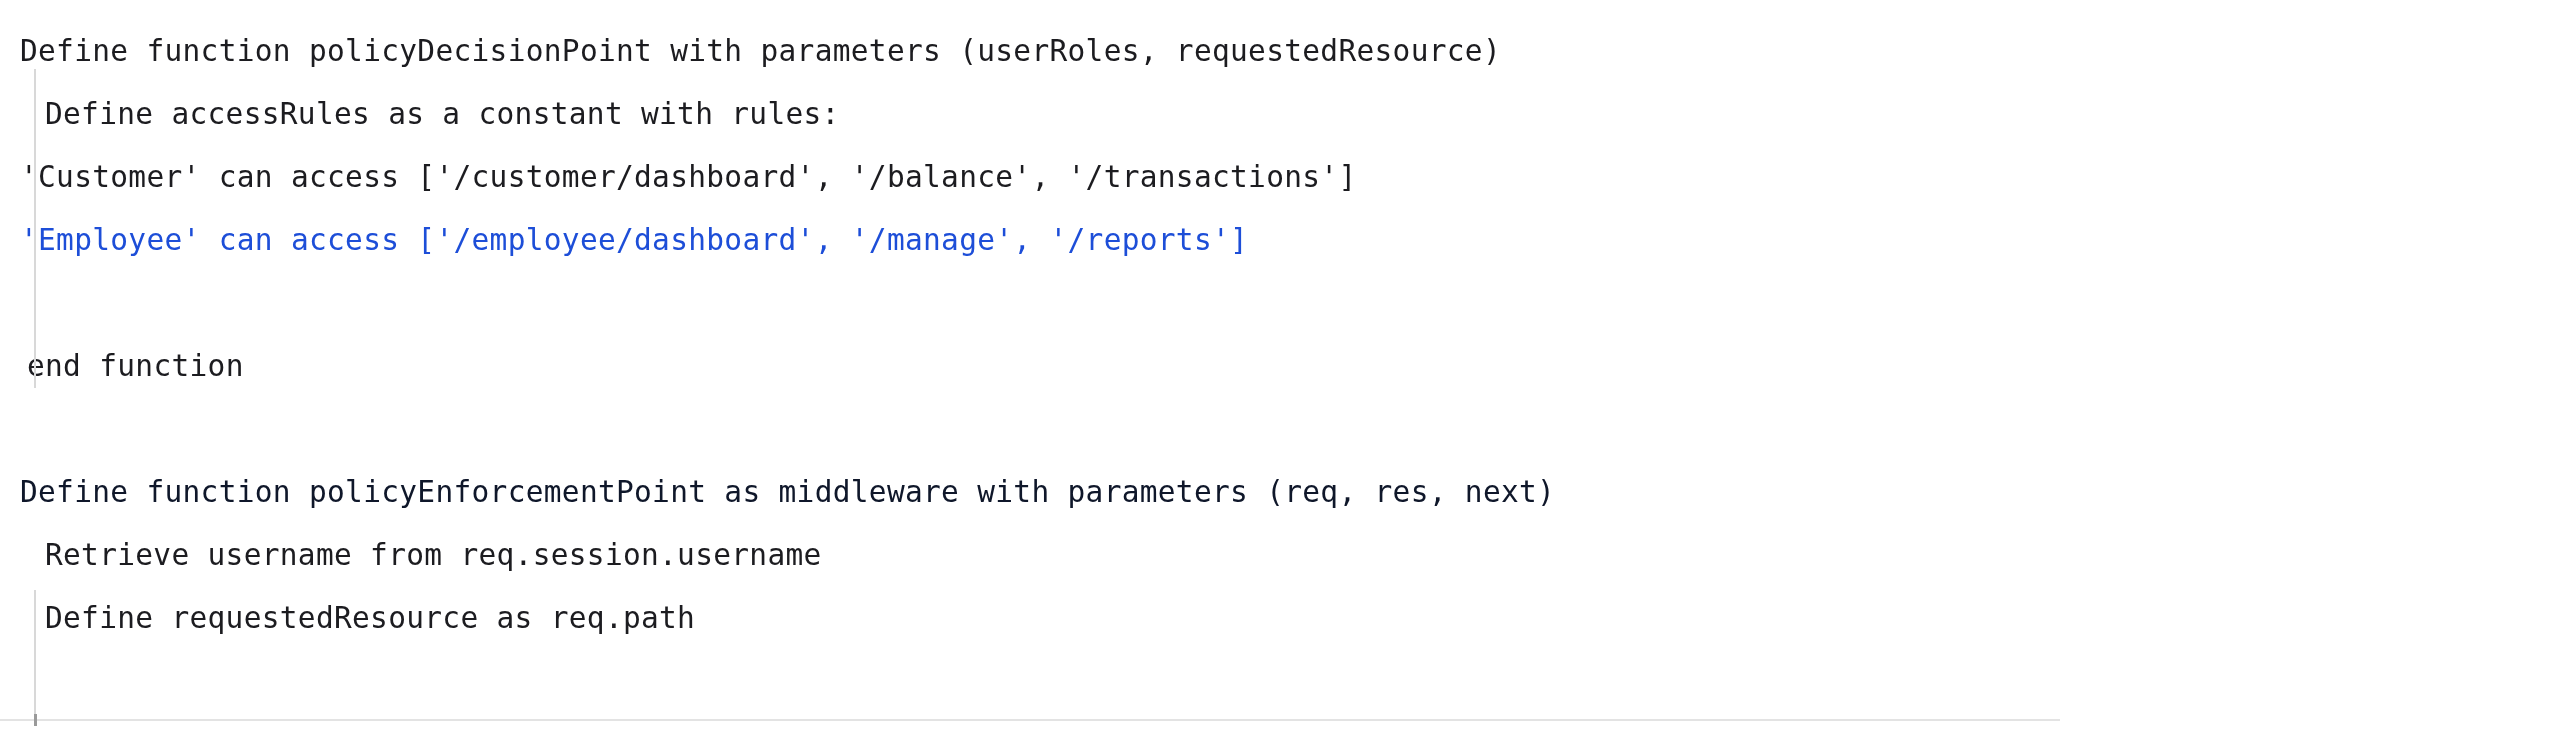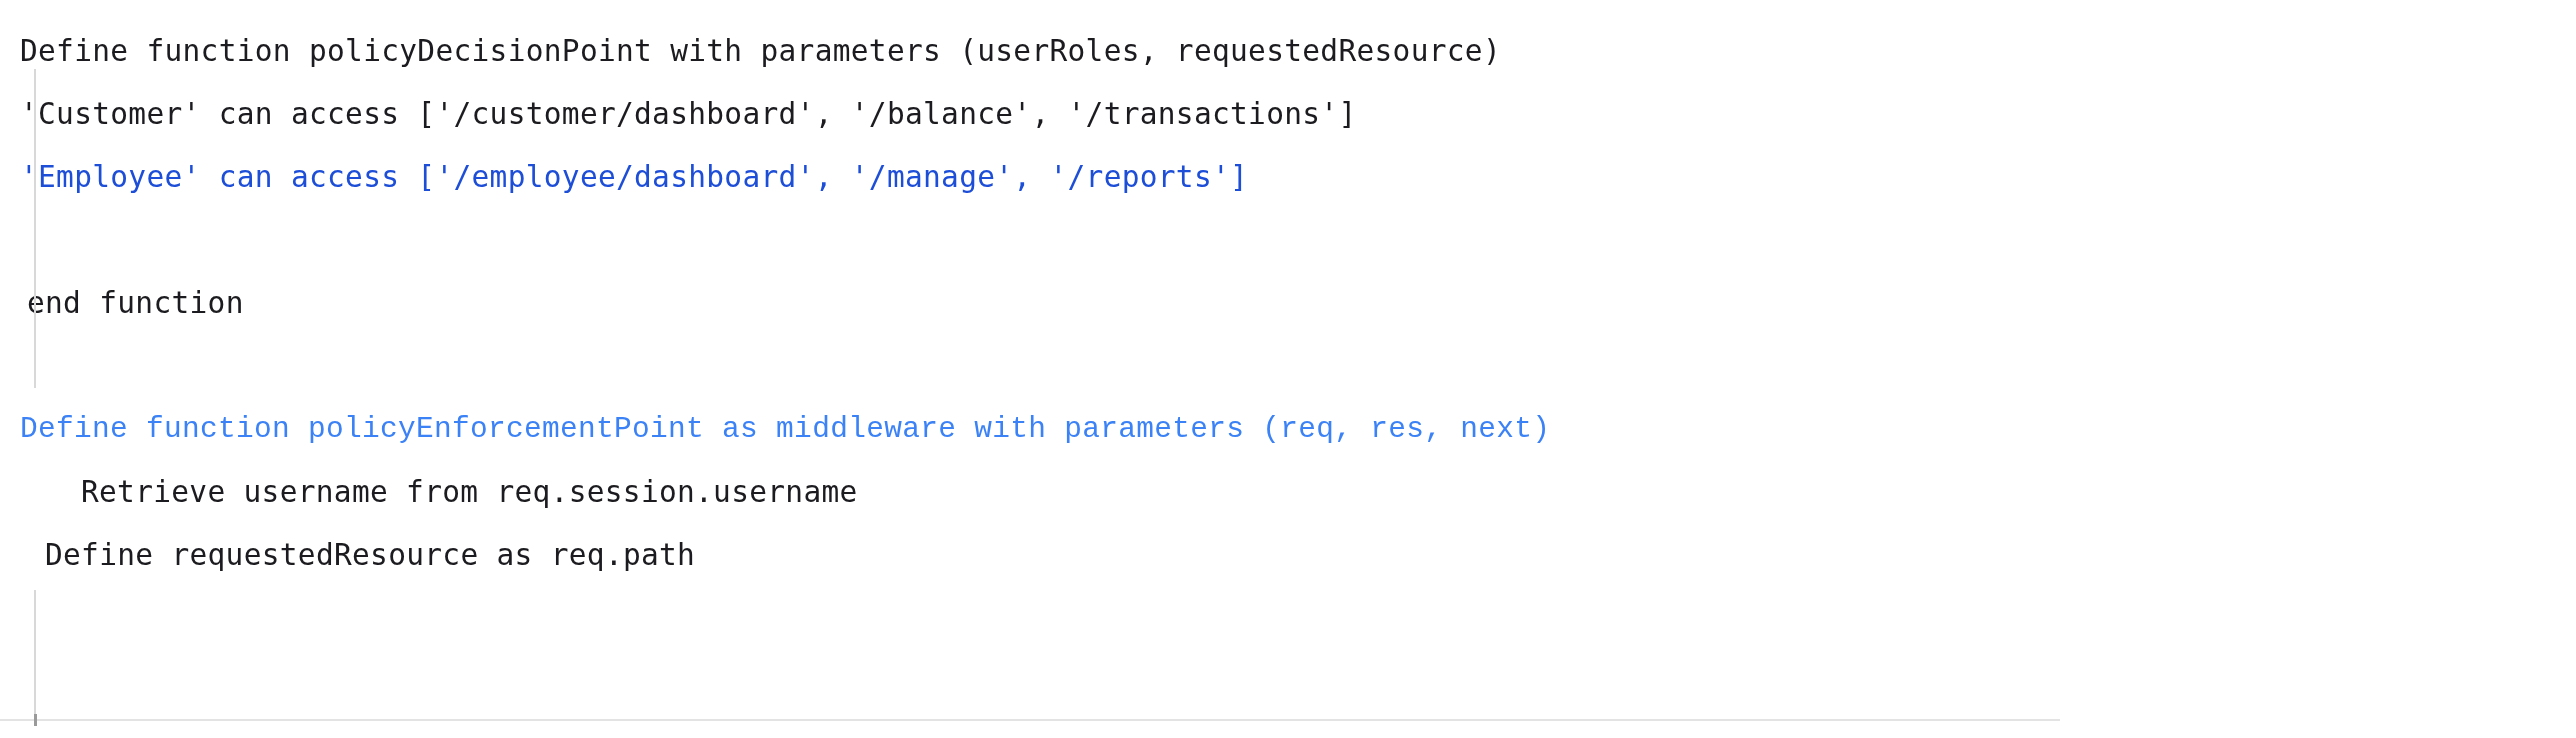--- a/index.html
+++ b/index.html
@@ -74,27 +74,28 @@
   }
 </style>
 </head>
 <body>
 
 <div id="code-block" style="background: rgb(255, 255, 255);">
 
   <div class="code-lines">
 
     <div class="code-line" style="color: rgb(28, 28, 32);">Define function policyDecisionPoint with parameters (userRoles, requestedResource)</div>
+    <div class="code-line indent-1" style="color: rgb(28, 28, 32);">Define accessRules as a constant with rules:</div>
     <div class="code-line indent-2" style="color: rgb(28, 28, 32);">'Customer' can access ['/customer/dashboard', '/balance', '/transactions']</div>
     <div class="code-line indent-2" style="color: #1d4ed8;">'Employee' can access ['/employee/dashboard', '/manage', '/reports']</div>
     <div class="code-line indent-1 blank"></div>
     <div class="code-line" style="color: rgb(28, 28, 32); padding-left: 27px;">end function</div>
     <div class="code-line blank"></div>
-    <div class="code-line" style="color: #3b82f6; font-family: Liberation Mono, monospace;">Define function policyEnforcementPoint as middleware with parameters (req, res, next)</div>
-    <div class="code-line indent-1" style="color: rgb(28, 28, 32); margin-left: 36px;">Retrieve username from req.session.username</div>
+    <div class="code-line" style="color: #0f172a;">Define function policyEnforcementPoint as middleware with parameters (req, res, next)</div>
+    <div class="code-line indent-1" style="color: rgb(28, 28, 32);">Retrieve username from req.session.username</div>
     <div class="code-line indent-1" style="color: rgb(28, 28, 32);">Define requestedResource as req.path</div>
 
   </div>
 
   <div class="indent-guide" id="indent-guide-0" style="left: 34px; top: 69px; height: 319px; background: rgb(216, 216, 216);"></div>
   <div class="indent-guide" id="indent-guide-1" style="left: 34px; top: 590px; height: 131px; background: rgb(216, 216, 216);"></div>
 
   <div class="block-bottom-rule" style="background: rgb(227, 227, 227);"></div>
   <div class="block-bottom-tick"></div>
 

